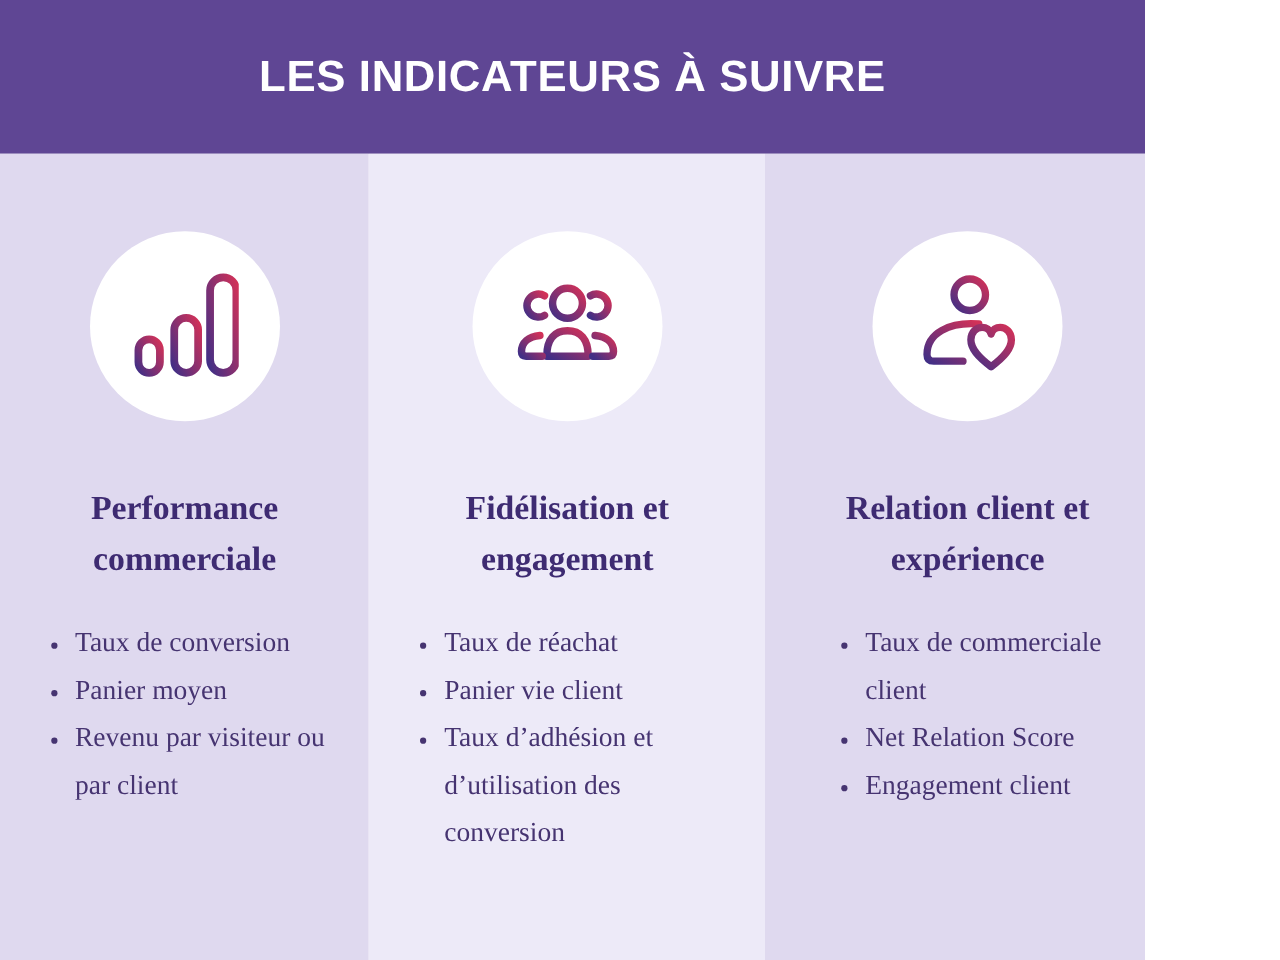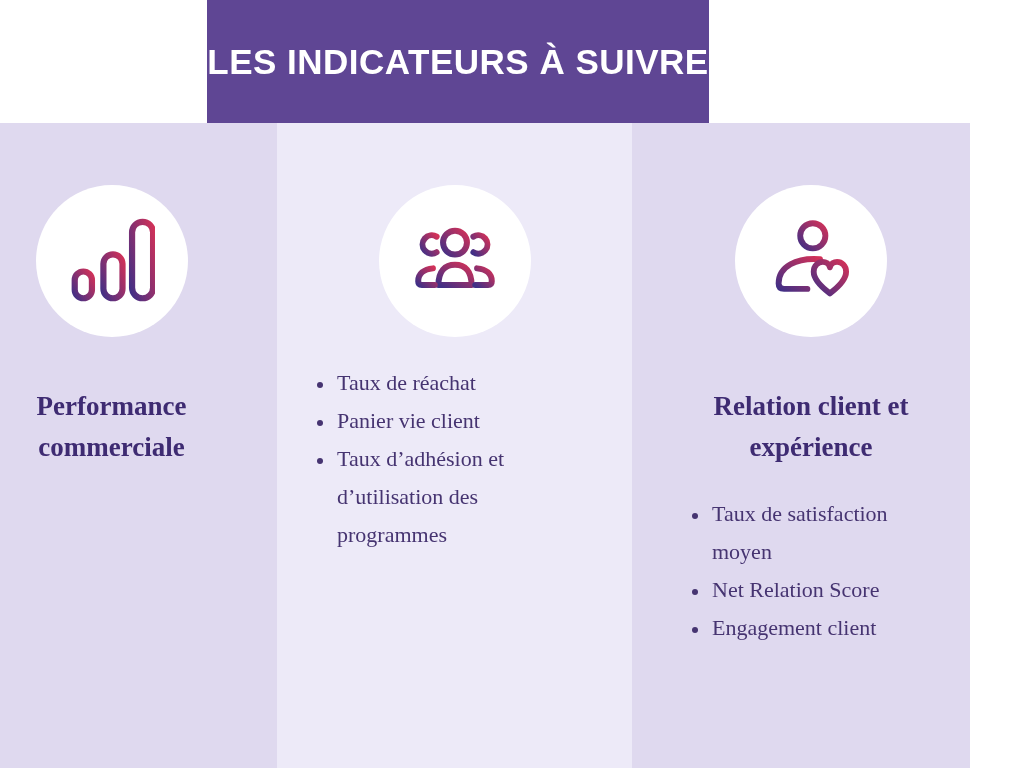--- a/index.html
+++ b/index.html
@@ -15,21 +15,20 @@
   html, body { width: 1024px; height: 768px; }
   body {
     font-family: "Liberation Sans", sans-serif;
     overflow: hidden;
   }
   .page {
     width: 916px;
     height: 768px;
     display: flex;
     flex-direction: column;
-    align-items: center;
   }
   .header {
     height: 123px;
     flex: 0 0 123px;
     background: var(--header-bg);
     display: flex;
     align-items: center;
     justify-content: center;
   }
   .title {
@@ -107,20 +106,25 @@
             </linearGradient>
           </defs>
           <g fill="none" stroke="url(#grad1)" stroke-width="6.5" stroke-linecap="round" stroke-linejoin="round">
             <rect x="6" y="56" width="18" height="28" rx="9"></rect>
             <rect x="36" y="38" width="20" height="46" rx="10"></rect>
             <rect x="66" y="4" width="22" height="80" rx="11"></rect>
           </g>
         </svg>
       </div>
       <h2 class="col-heading">Performance commerciale</h2>
+      <ul class="col-list">
+        <li>Taux de conversion</li>
+        <li>Panier moyen</li>
+        <li>Revenu par visiteur ou par client</li>
+      </ul>
     </div>
 
     <div class="column c2">
       <div class="icon-circle">
         <svg width="92" height="70" viewBox="0 0 100 74">
           <defs>
             <linearGradient id="grad2" x1="0" y1="1" x2="1" y2="0">
               <stop class="grad-start" offset="0" stop-color="#412F86"></stop>
               <stop class="grad-end" offset="1" stop-color="#D23158"></stop>
             </linearGradient>
@@ -128,24 +132,25 @@
           <g fill="none" stroke="url(#grad2)" stroke-width="6.5" stroke-linecap="round" stroke-linejoin="round">
             <circle cx="50" cy="17" r="13"></circle>
             <path d="M 30 10.5 A 10 10 0 1 0 30 27.5"></path>
             <path d="M 70 10.5 A 10 10 0 1 1 70 27.5"></path>
             <path d="M 32 63 C 32 48 39 41 50 41 C 61 41 68 48 68 63 Z"></path>
             <path d="M 26 45 C 16 46 10 51 10 59 Q 10 63 14 63 L 28 63"></path>
             <path d="M 74 45 C 84 46 90 51 90 59 Q 90 63 86 63 L 72 63"></path>
           </g>
         </svg>
       </div>
+      <h2 class="col-heading">Fidélisation et engagement</h2>
       <ul class="col-list">
         <li>Taux de réachat</li>
         <li>Panier vie client</li>
-        <li>Taux d’adhésion et d’utilisation des programmes</li>
+        <li>Taux d’adhésion et d’utilisation des conversion</li>
       </ul>
     </div>
 
     <div class="column c3">
       <div class="icon-circle">
         <svg width="90" height="90" viewBox="0 0 100 100">
           <defs>
             <linearGradient id="grad3" x1="0" y1="1" x2="1" y2="0">
               <stop class="grad-start" offset="0" stop-color="#412F86"></stop>
               <stop class="grad-end" offset="1" stop-color="#D23158"></stop>
@@ -153,20 +158,20 @@
           </defs>
           <g fill="none" stroke="url(#grad3)" stroke-width="6.5" stroke-linecap="round" stroke-linejoin="round">
             <circle cx="52" cy="22" r="14"></circle>
             <path d="M 60 48 C 34 46 14 56 14 75 Q 14 81 20 81 L 46 81"></path>
             <path d="M 71 86 C 59 77 53 70 53 62 C 53 55 58 51 63 51 C 66.5 51 70 53 71 57 C 72 53 75.5 51 79 51 C 84 51 89 55 89 62 C 89 70 83 77 71 86 Z"></path>
           </g>
         </svg>
       </div>
       <h2 class="col-heading">Relation client et expérience</h2>
       <ul class="col-list">
-        <li>Taux de satisfaction moyen</li>
+        <li>Taux de commerciale client</li>
         <li>Net Relation Score</li>
         <li>Engagement client</li>
       </ul>
     </div>
 
   </div>
 </div>
 
 </body></html>

